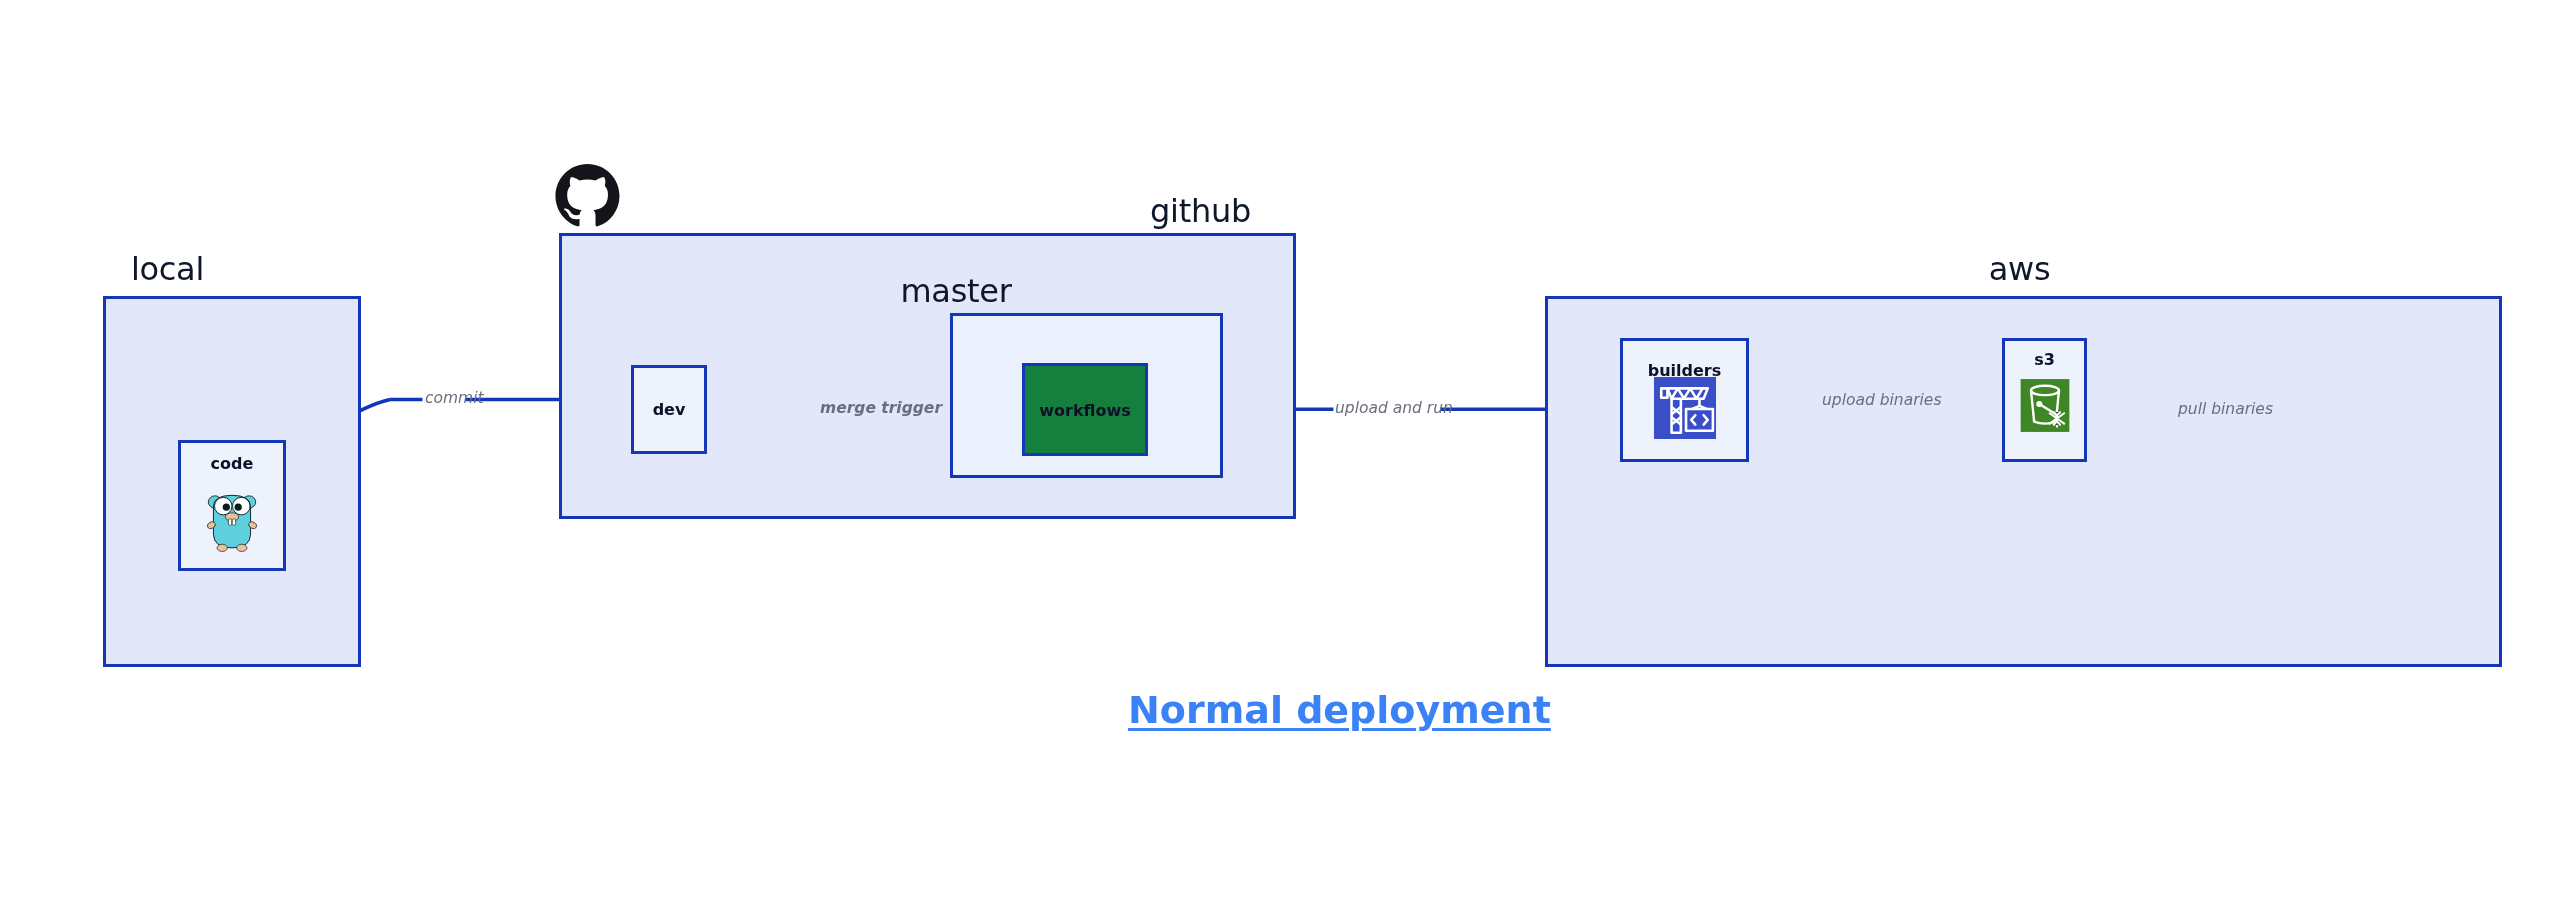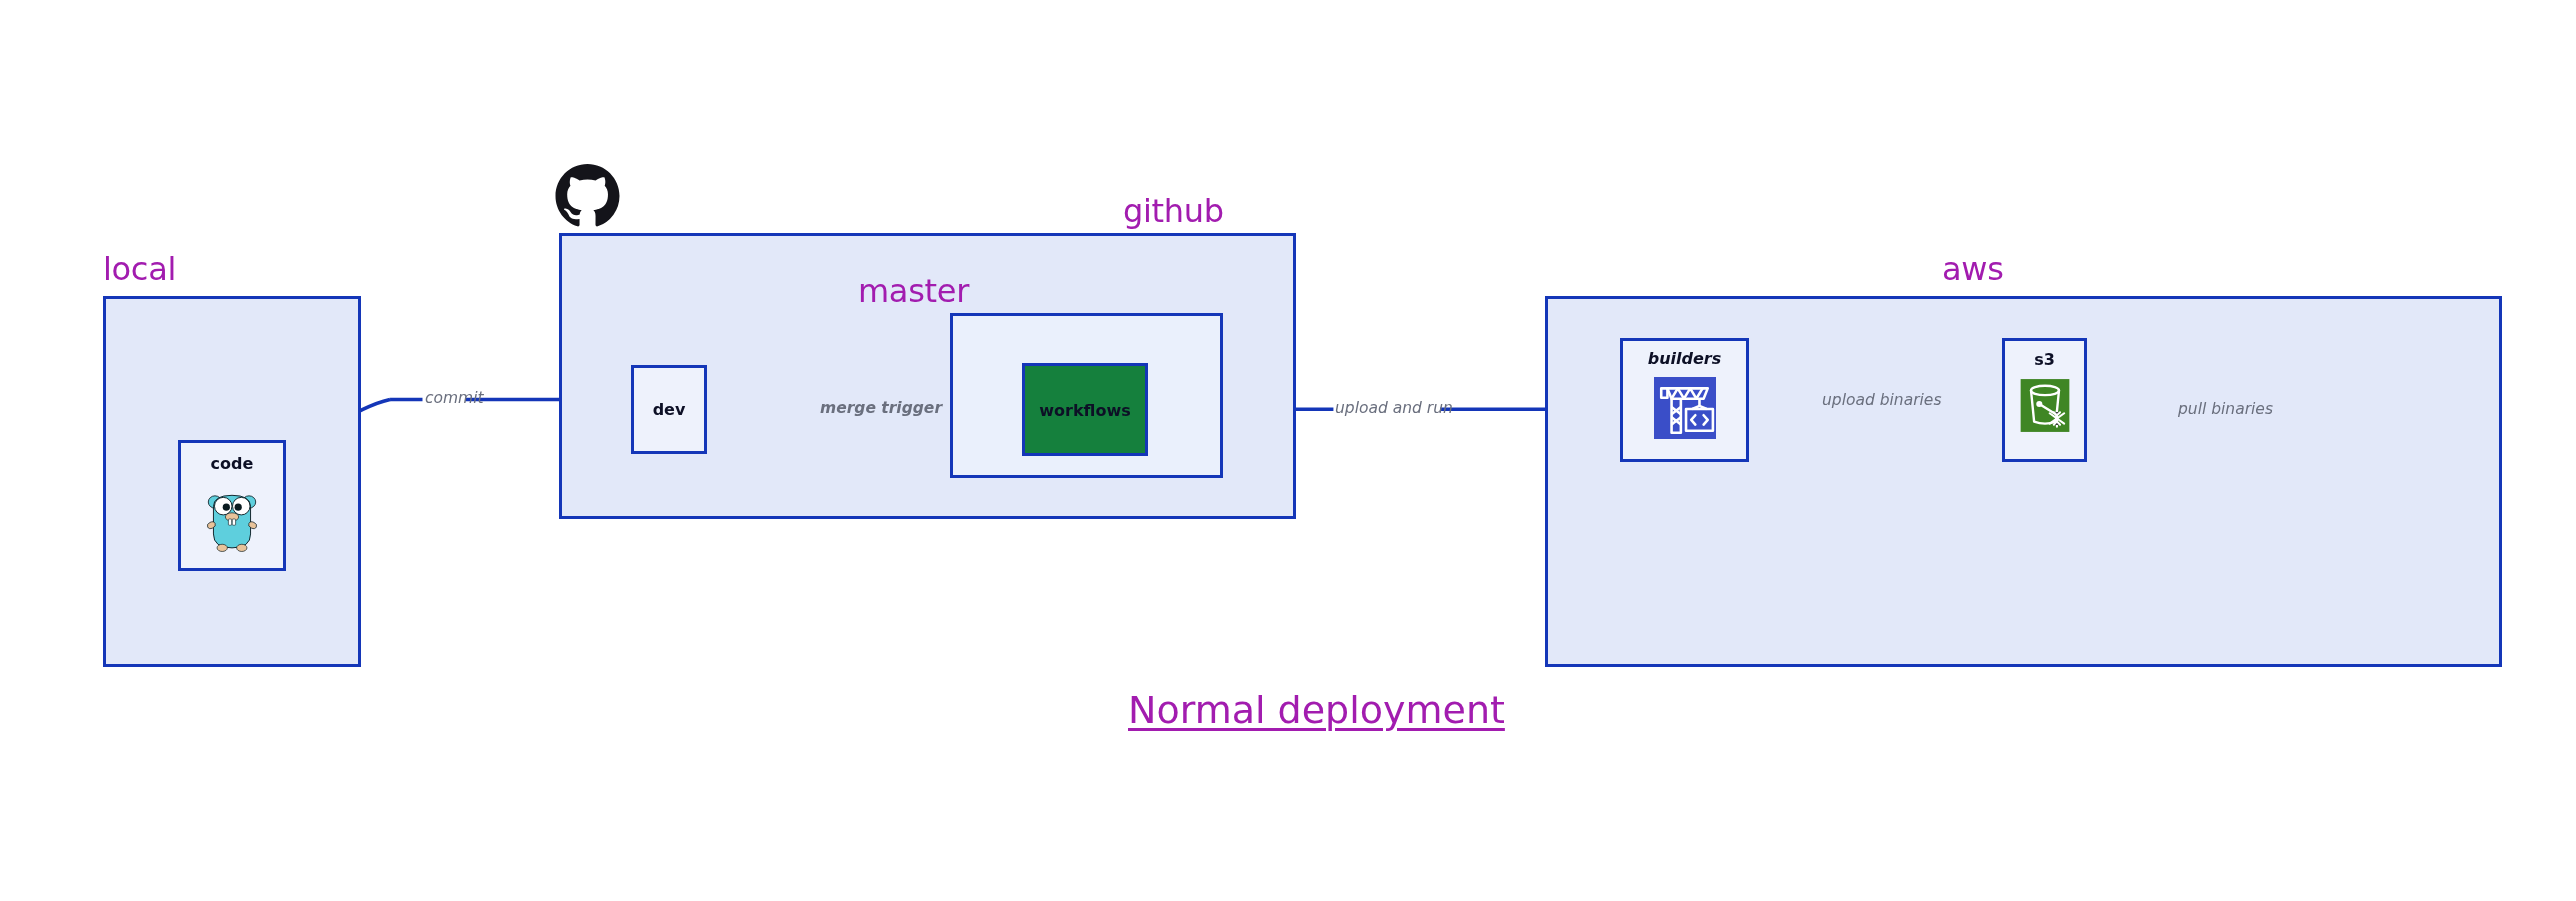--- a/index.html
+++ b/index.html
@@ -22,25 +22,26 @@
 
   
   .group-box {
     position: absolute;
     background: #e2e8f9;
     border: 3.6px solid #1436b8;
     box-sizing: border-box;
   }
   .group-title {
     position: absolute;
-    color: #a21caf;
+    color: #0f172a;
     font-size: 32px;
     font-weight: 400;
     letter-spacing: -0.3px;
     white-space: nowrap;
+    text-align: center;
     font-family: "DejaVu Sans", sans-serif;
   }
 
   
   .subgroup-box {
     position: absolute;
     background: #eaf0fc;
     border: 3.1px solid #1436b8;
     box-sizing: border-box;
   }
@@ -78,23 +79,23 @@
     font-style: italic;
     font-family: "DejaVu Sans", sans-serif;
     white-space: nowrap;
     background: transparent;
     line-height: 1;
   }
 
   
   .caption {
     position: absolute;
-    color: #a21caf;
+    color: #3b82f6;
     font-size: 38px;
-    font-weight: 400;
+    font-weight: 700;
     text-decoration: underline;
     text-underline-offset: 5.2px;
     text-decoration-thickness: 2.6px;
     white-space: nowrap;
     font-family: "DejaVu Sans", sans-serif;
   }
 
   
   .edge-layer {
     position: absolute;
@@ -201,21 +202,21 @@
 
   <div class="node lightest" style="left:1022px; top:363px; width:126px; height:93px;">
     <div class="node-label" style="top:35px;">workflows</div>
   </div>
 
   <div class="group-title" style="left:1942px; top:250px; width:155px;">aws</div>
 
   <div class="group-box" style="left:1545px; top:296px; width:957px; height:371px;"></div>
 
   <div class="node" style="left:1620px; top:338px; width:129px; height:124px;">
-    <div class="node-label" style="top:8px;font-style:italic;">builders</div>
+    <div class="node-label" style="top:20px;">builders</div>
     <svg class="node-icon" style="top:36px; width:62px; height:62px;" viewBox="0 0 120 120">
       <rect x="0" y="0" width="120" height="120" fill="#3a4ec8"></rect>
       <g fill="none" stroke="#ffffff" stroke-width="5" stroke-linejoin="round">
 
         <rect x="14" y="22" width="12" height="18"></rect>
 
         <path d="M 26,22 L 104,22 L 96,42 L 34,42 Z"></path>
 
         <path d="M 34,42 L 46,22 L 58,42 L 70,22 L 82,42 L 94,22"></path>
 

